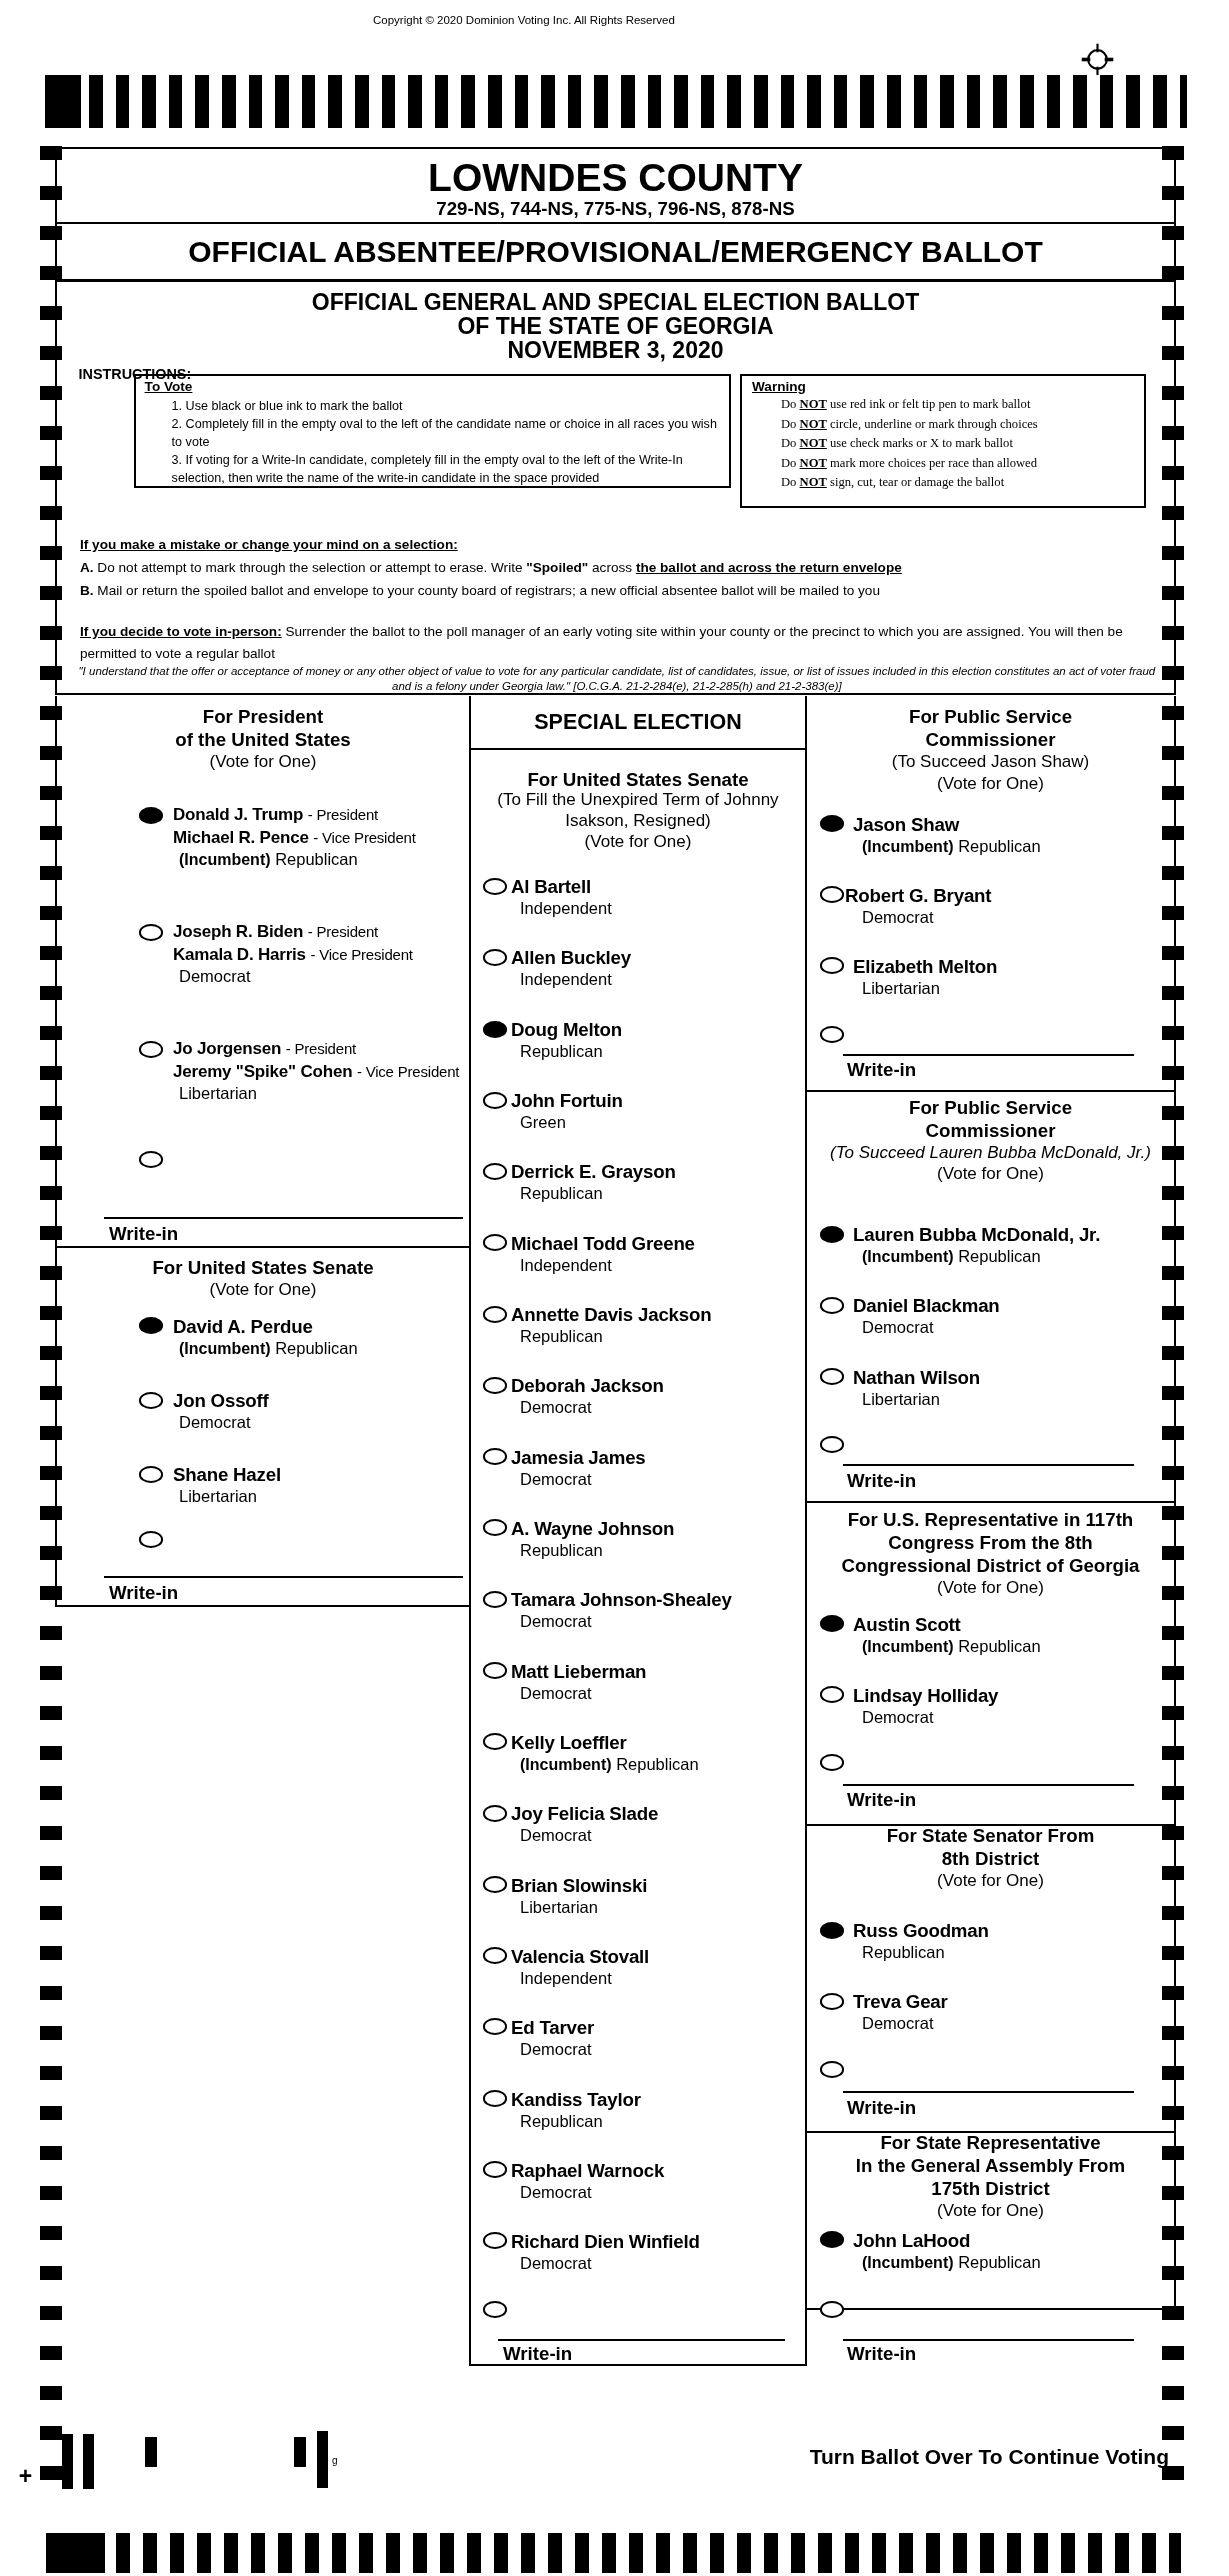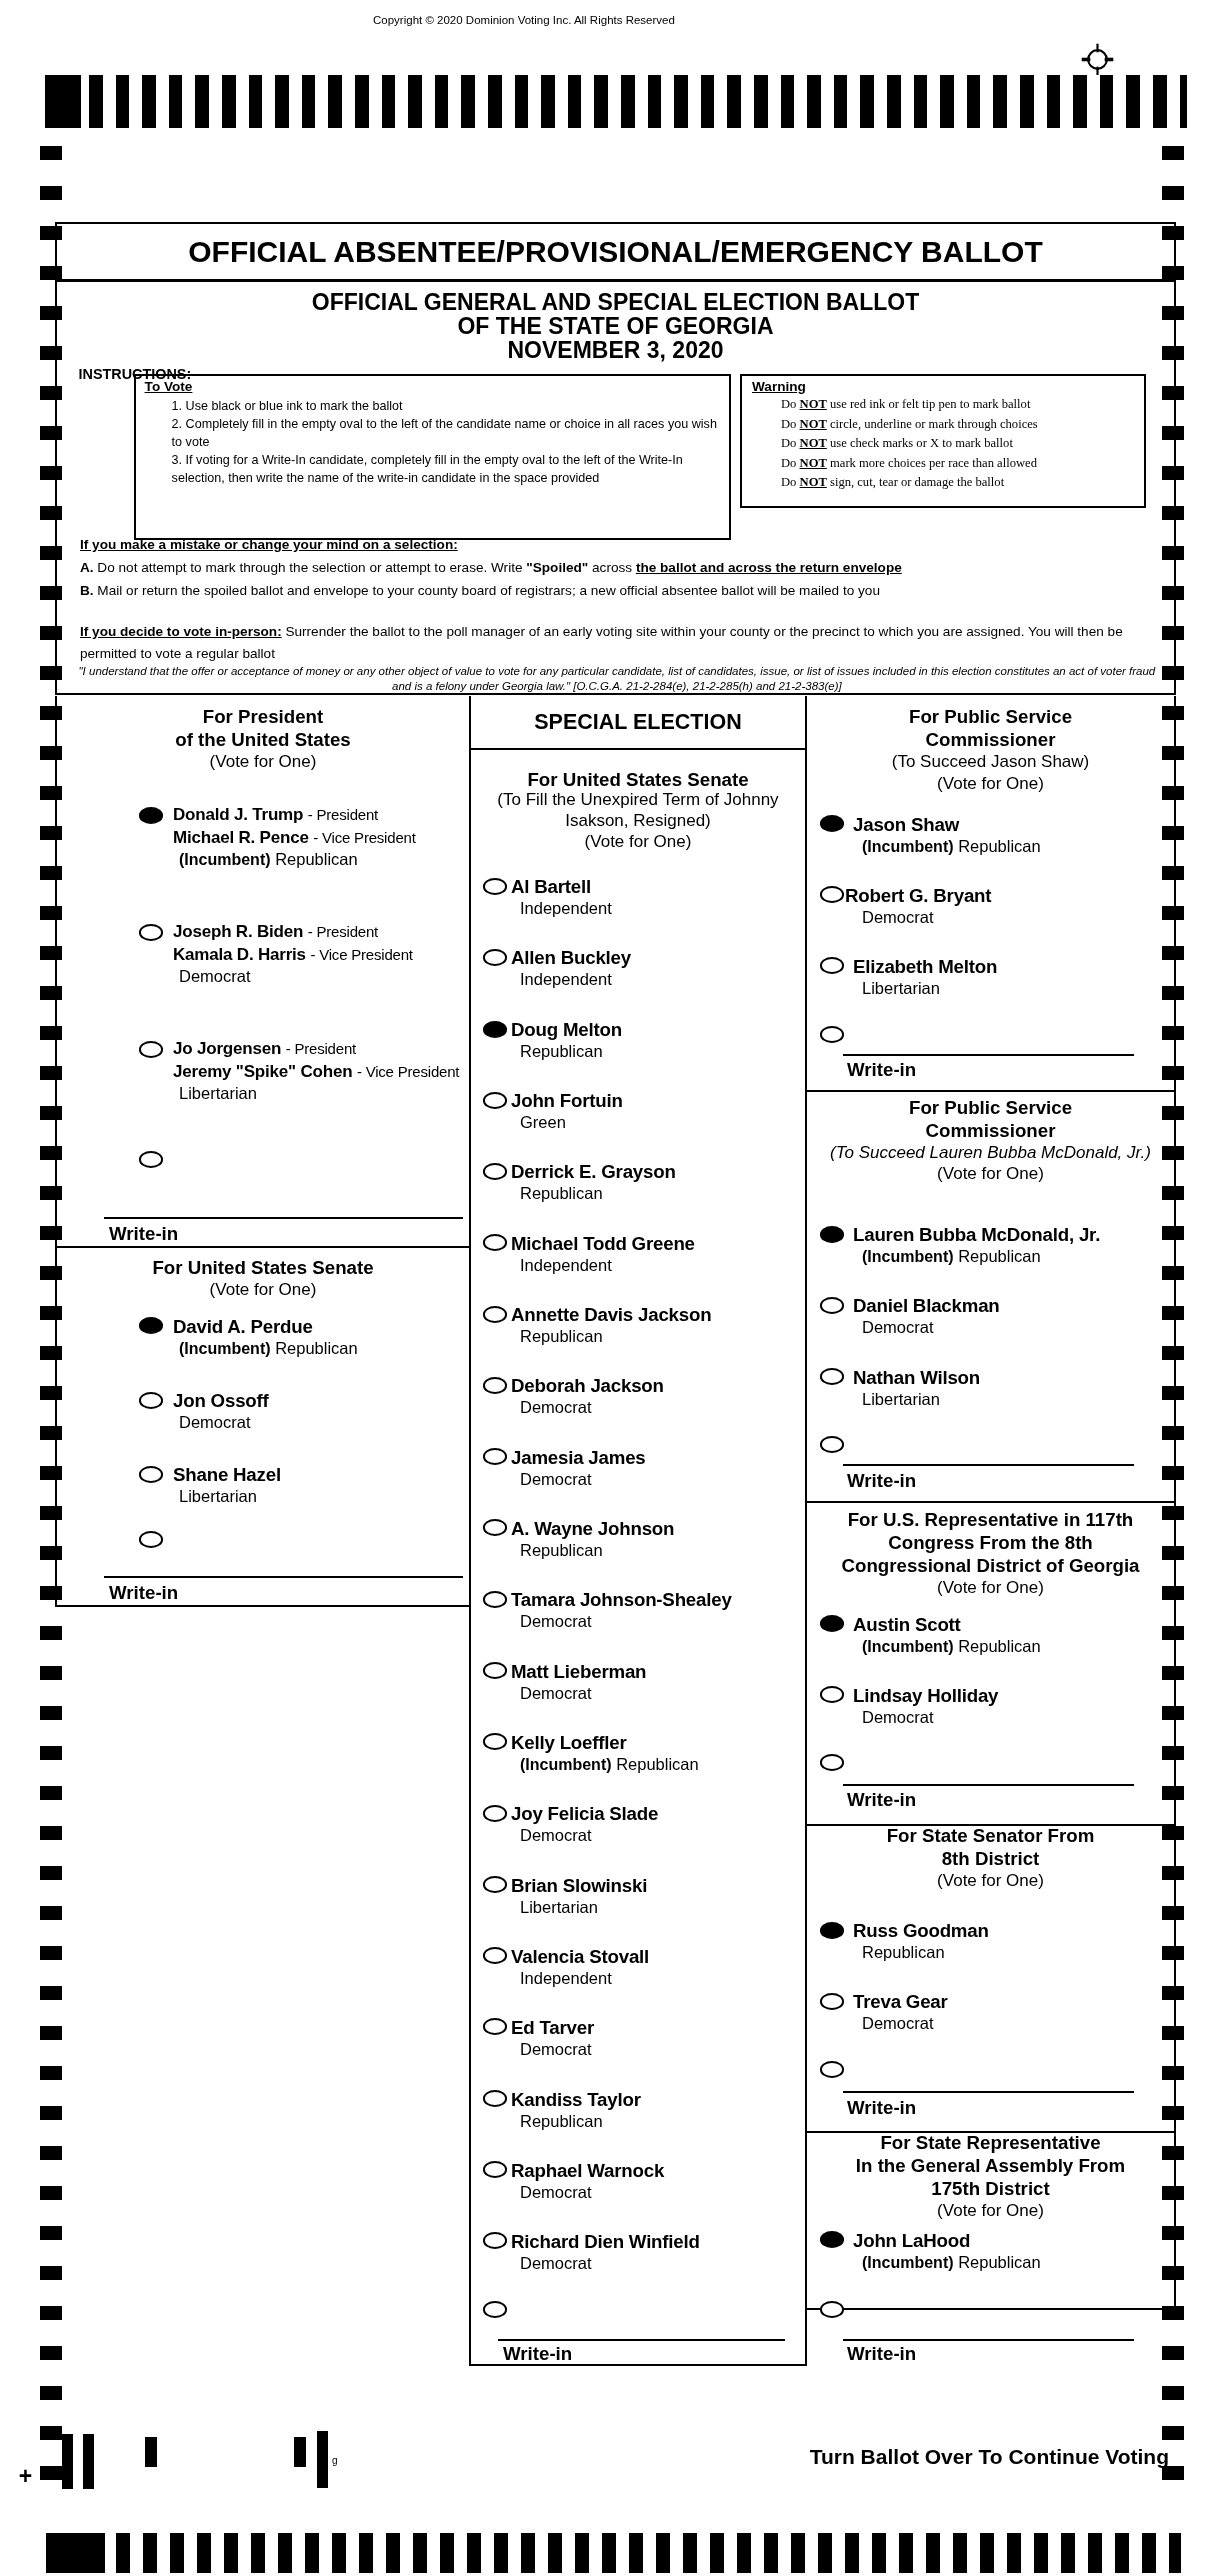--- a/index.html
+++ b/index.html
@@ -76,32 +76,36 @@
     <line x1="23" y1="33" x2="23" y2="45" stroke="#000" stroke-width="3"></line>
     <line x1="1" y1="23" x2="13" y2="23" stroke="#000" stroke-width="5"></line>
     <line x1="33" y1="23" x2="45" y2="23" stroke="#000" stroke-width="5"></line>
   </svg>
 
   <div class="abs topbar-wide"></div>
   <div class="abs topbars"></div>
   <div class="abs edgecol l"></div>
   <div class="abs edgecol r"></div>
 
+  <div class="abs hbox" style="top:147px;height:77px">
+    <div class="abs ctr county">LOWNDES COUNTY</div>
+    <div class="abs ctr styles">729-NS, 744-NS, 775-NS, 796-NS, 878-NS</div>
+  </div>
   <div class="abs hbox" style="top:222px;height:60px">
     <div class="abs ctr btype">OFFICIAL ABSENTEE/PROVISIONAL/EMERGENCY BALLOT</div>
   </div>
 
   <div class="abs hbox" style="top:279px;height:416px">
     <div class="abs ctr etitle" style="top:8.6px">OFFICIAL GENERAL AND SPECIAL ELECTION BALLOT</div>
     <div class="abs ctr etitle" style="top:33px">OF THE STATE OF GEORGIA</div>
     <div class="abs ctr etitle" style="top:57px">NOVEMBER 3, 2020</div>
 
     <div class="abs instr-label">INSTRUCTIONS:</div>
 
-    <div class="abs ibox2" style="left:77px;top:93px;width:597px;height:166px;padding:2.9px 5.7px 0 8.6px">
+    <div class="abs ibox2" style="left:77px;top:93px;width:597px;height:114px;padding:2.9px 5.7px 0 8.6px">
       <div class="box-title">To Vote</div>
       <div style="padding-left:27px;margin-top:2.9px">
           <div class="tv-item">1. Use black or blue ink to mark the ballot</div>
           <div class="tv-item">2. Completely fill in the empty oval to the left of the candidate name or choice in all races you wish to vote</div>
           <div class="tv-item">3. If voting for a Write-In candidate, completely fill in the empty oval to the left of the Write-In selection, then write the name of the write-in candidate in the space provided</div>
         </div>
     </div>
 
     <div class="abs ibox2" style="left:683px;top:93px;width:406px;height:134px;padding:2.9px 5.7px 0 10px">
       <div class="box-title">Warning</div>

